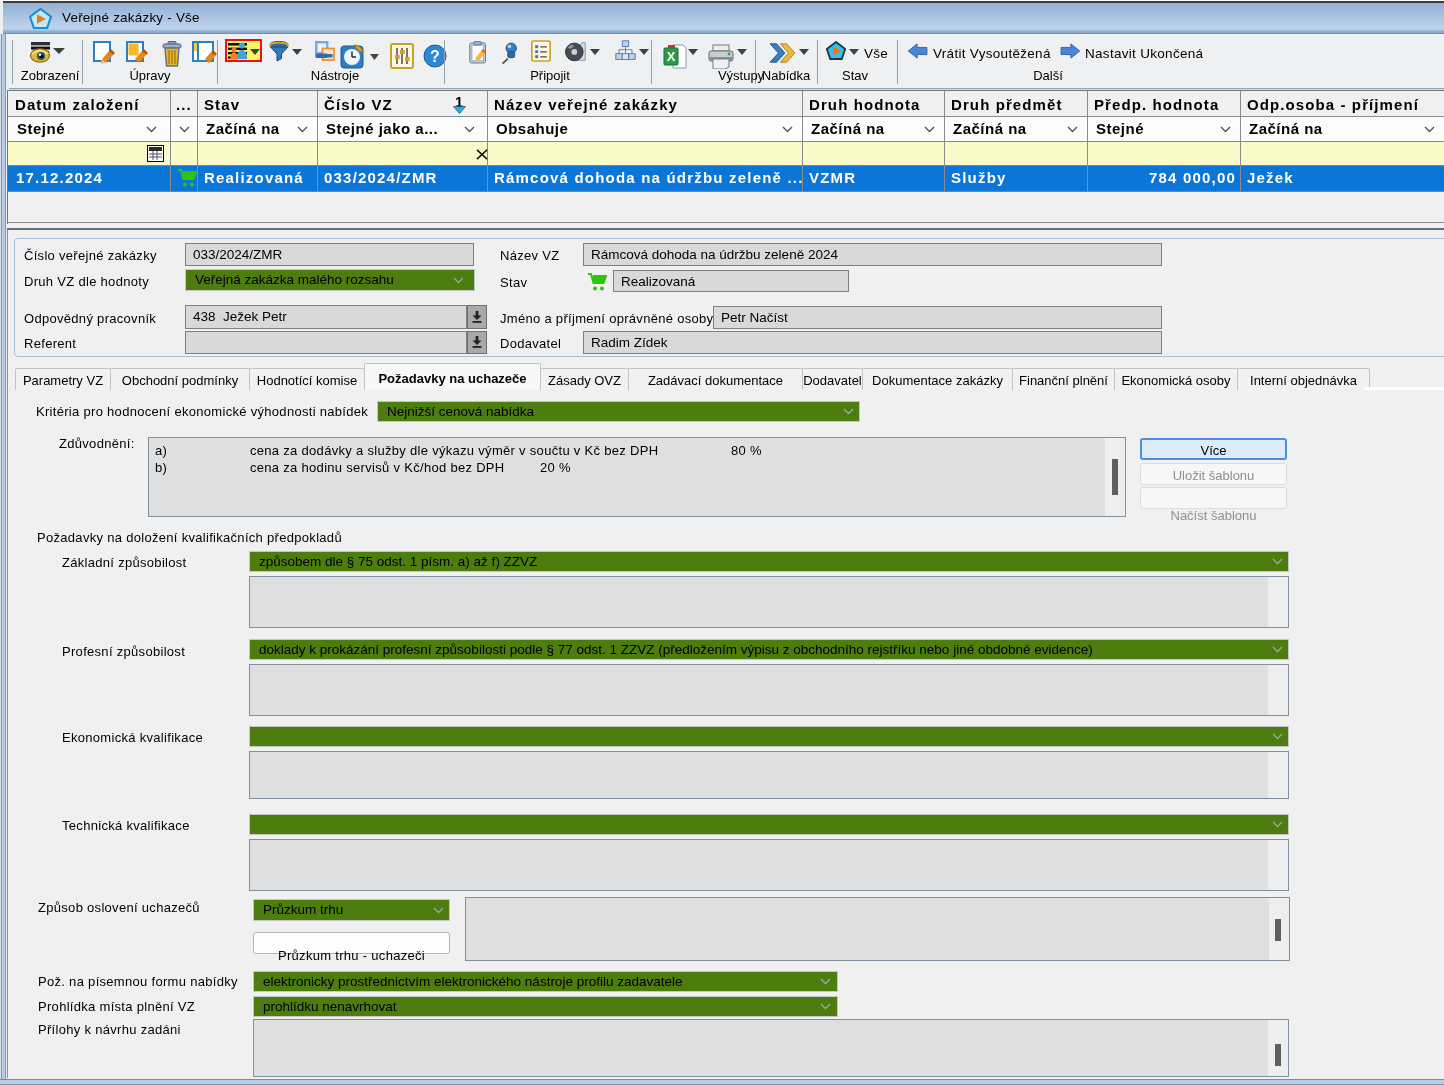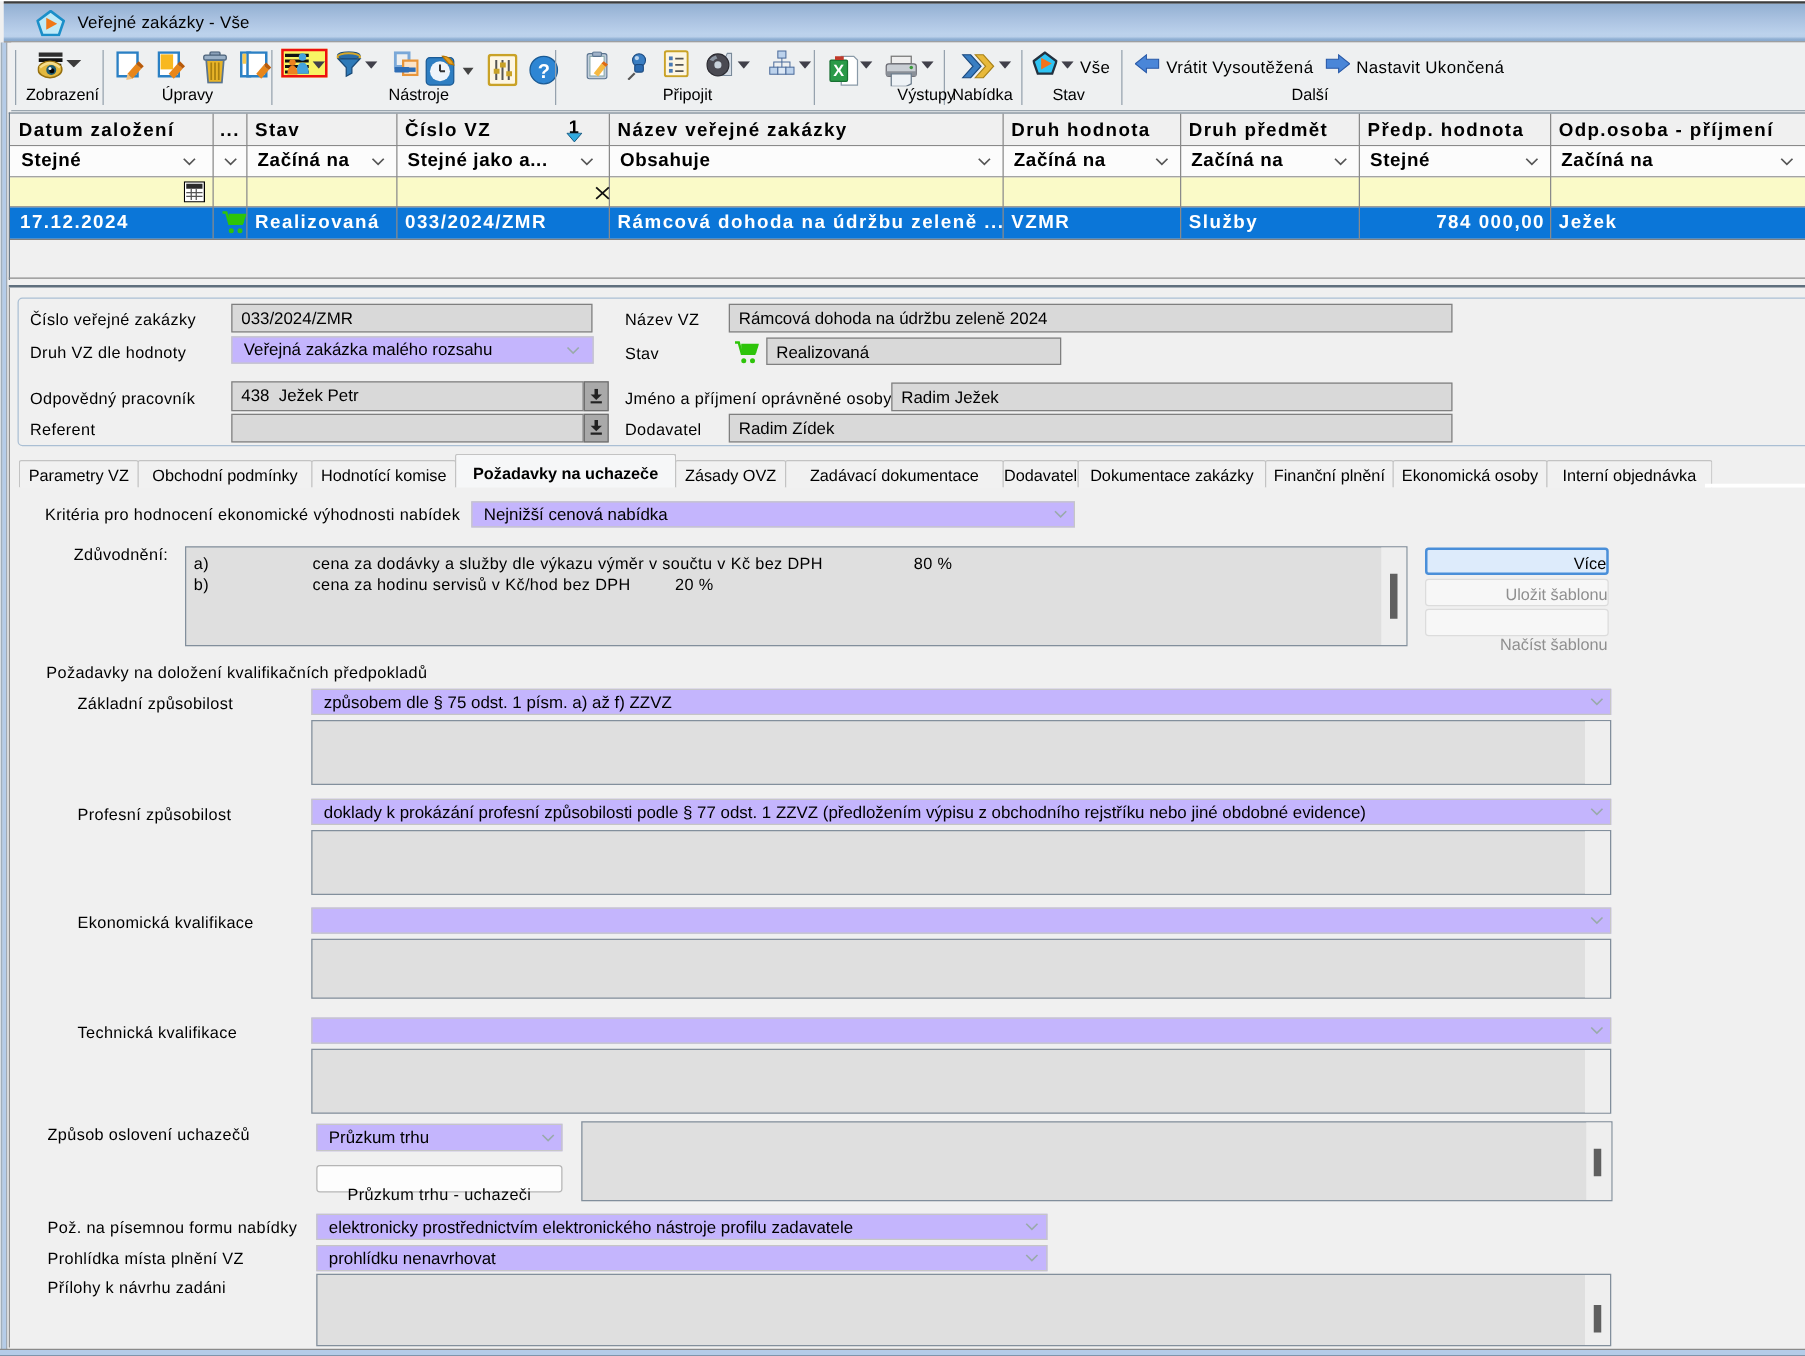--- a/index.html
+++ b/index.html
@@ -1,32 +1,32 @@
 <!DOCTYPE html>
 <html><head>
 <meta charset="utf-8">
 <style>
 * { margin:0; padding:0; box-sizing:border-box; }
 html,body { width:1444px; height:1085px; }
 body { font-family:"Liberation Sans", sans-serif; background:#f0f0f0; position:relative; overflow:hidden; color:#000; }
 .abs { position:absolute; }
 .lbl { position:absolute; font-size:13px; letter-spacing:0.3px; white-space:nowrap; }
 .field { position:absolute; background:#d9d9d9; border:1px solid #7f7f7f; font-size:13.5px; padding:3px 0 0 7px; white-space:nowrap; overflow:hidden; }
-.drop { position:absolute; background:#c4b5fd; border:1px solid #c6c6c6; font-size:13.5px; padding:2px 0 16px 9px; white-space:nowrap; overflow:hidden; }
+.drop { position:absolute; background:#4d7c0f; border:1px solid #c6c6c6; font-size:13.5px; padding:2px 0 16px 9px; white-space:nowrap; overflow:hidden; }
 .ta { position:absolute; background:#dfdfdf; border:1px solid #828f9c; }
 .ta::after { content:""; position:absolute; right:0; top:0; bottom:0; width:20px; background:#eeeeee; }
 .chev { position:absolute; width:11px; height:7px; }
 .sep { position:absolute; width:1px; background:#96a2ae; top:40px; height:44px; }
 .glabel { position:absolute; font-size:13px; top:68px; text-align:center; }
 .th { position:absolute; font-weight:bold; font-size:15px; letter-spacing:1.1px; top:96px; white-space:nowrap; }
 .tf { position:absolute; font-weight:bold; font-size:15px; letter-spacing:0.5px; top:120px; white-space:nowrap; }
 .td2 { position:absolute; font-weight:bold; font-size:15px; letter-spacing:1.2px; color:#fff; top:169px; white-space:nowrap; }
 .colline { position:absolute; width:1px; background:#8a8a8a; top:91px; height:100px; }
 .tab { position:absolute; top:368px; height:22px; background:#f1f1f1; border:1px solid #c3c3c3; border-bottom:none; border-radius:2px 2px 0 0; font-size:13px; text-align:center; padding-top:4px; }
-.btn { position:absolute; left:1140px; width:147px; height:22px; border-radius:3px; font-size:13px; text-align:right; padding-top:3px; }
+.btn { position:absolute; left:1140px; width:147px; height:22px; border-radius:3px; font-size:13px; text-align:center; padding-top:3px; }
 .thumb { position:absolute; width:6px; background:#5f5f5f; }
 </style>
 </head>
 <body>
 
 <div class="abs" style="left:0;top:0;width:1444px;height:1px;background:#fff"></div>
 <div class="abs" style="left:0;top:34px;width:1px;height:1051px;background:#d7dee5"></div>
 <div class="abs" style="left:1px;top:34px;width:1px;height:1051px;background:#8699ab"></div>
 <div class="abs" style="left:2px;top:34px;width:3px;height:1051px;background:#b5cce8"></div>
 <div class="abs" style="left:5px;top:34px;width:1px;height:1051px;background:#8a96a2"></div>
@@ -390,21 +390,21 @@
 <div class="lbl" style="left:500px;top:311px">Jméno a příjmení oprávněné osoby</div>
 <div class="lbl" style="left:500px;top:336px">Dodavatel</div>
 <div class="field" style="left:583px;top:243px;width:579px;height:23px">Rámcová dohoda na údržbu zeleně 2024</div>
 <svg class="abs" style="left:587px;top:272px" width="20" height="20" viewBox="0 0 20 20">
   <path d="M1 2 h3 l2.5 9 h10 l2.5 -7 h-13" fill="none" stroke="#2ec40a" stroke-width="2"></path>
   <rect x="6" y="4.5" width="12" height="6" fill="#2ec40a"></rect>
   <circle cx="8" cy="16.5" r="2" fill="#2ec40a"></circle>
   <circle cx="15" cy="16.5" r="2" fill="#2ec40a"></circle>
 </svg>
 <div class="field" style="left:613px;top:270px;width:236px;height:22px">Realizovaná</div>
-<div class="field" style="left:713px;top:306px;width:449px;height:23px">Radim Ježek</div>
+<div class="field" style="left:713px;top:306px;width:449px;height:23px">Petr Načíst</div>
 <div class="field" style="left:583px;top:331px;width:579px;height:23px">Radim Zídek</div>
 <div class="tab" style="left:15px;width:96px">Parametry VZ</div>
 <div class="tab" style="left:110px;width:140px">Obchodní podmínky</div>
 <div class="tab" style="left:249px;width:116px">Hodnotící komise</div>
 <div class="tab" style="left:540px;width:89px">Zásady OVZ</div>
 <div class="tab" style="left:628px;width:175px">Zadávací dokumentace</div>
 <div class="tab" style="left:802px;width:61px">Dodavatel</div>
 <div class="tab" style="left:862px;width:151px">Dokumentace zakázky</div>
 <div class="tab" style="left:1012px;width:103px">Finanční plnění</div>
 <div class="tab" style="left:1114px;width:124px">Ekonomická osoby</div>

